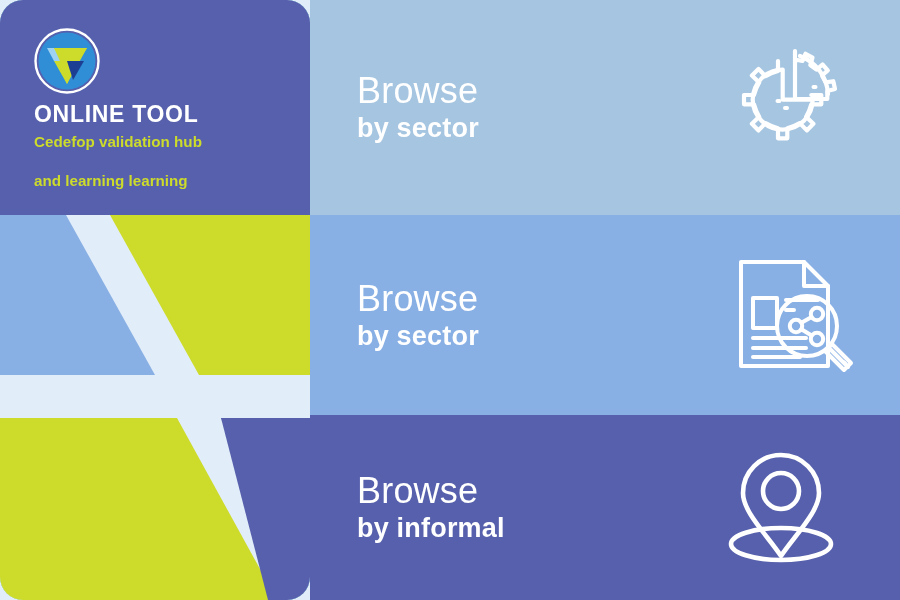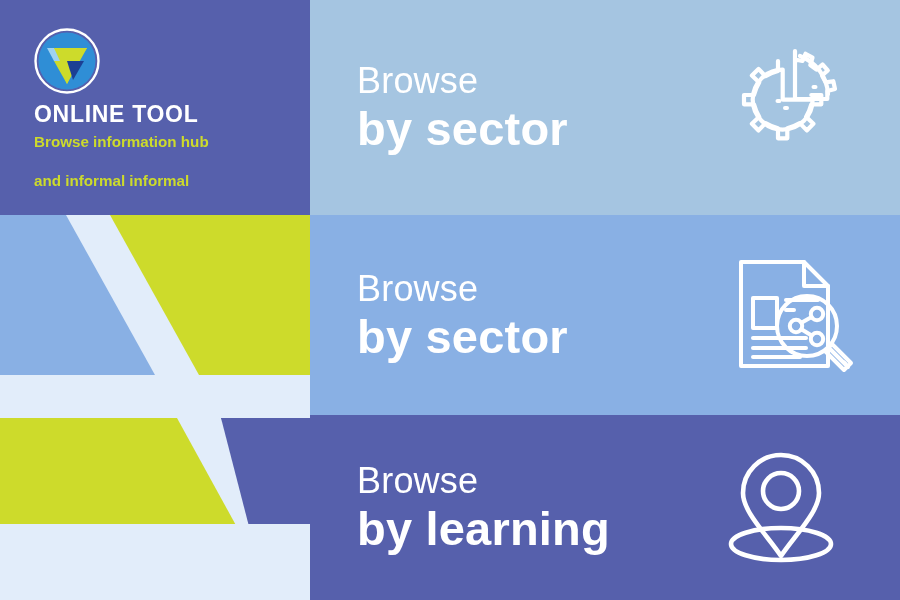--- a/index.html
+++ b/index.html
@@ -20,23 +20,24 @@
     overflow: hidden;
     background: #e2edfa;
   }
 
   
   .left-col {
     position: absolute;
     left: 0;
     top: 0;
     width: 310px;
-    height: 524px;
+    height: 600px;
     overflow: hidden;
     background: #14b8a6;
+    border-radius: 23px;
   }
 
   .pattern-svg {
     position: absolute;
     left: 0;
     top: 0;
     width: 310px;
     height: 600px;
     display: block;
   }
@@ -107,21 +108,21 @@
   }
   .label-line1 {
     display: block;
     font-size: 36px;
     font-weight: 400;
     letter-spacing: 0.2px;
     margin-bottom: 6px;
   }
   .label-line2 {
     display: block;
-    font-size: 47px;
+    font-size: 27px;
     font-weight: bold;
     letter-spacing: 0.2px;
   }
 
   .row-icon {
     flex: 0 0 auto;
     width: 170px;
     display: flex;
     align-items: center;
     justify-content: center;
@@ -161,23 +162,23 @@
         <polygon points="20,20 53,20 33,56 20,33 31,33 36,42 45,26 26,26" fill="#cddb2b"></polygon>
         <polygon points="20,20 53,20 44,33 26,33" fill="#cddb2b"></polygon>
         <polygon points="24,33 42,33 33,56" fill="#cddb2b"></polygon>
 
         <polygon points="33,33 50,33 39,52" fill="#1c3f94"></polygon>
       </svg>
 
       <div class="brand-title">ONLINE TOOL</div>
 
       <div class="brand-subtitle">
-        <span>Browse information hub</span><br>
+        <span>Cedefop validation hub</span><br>
         <br>
-        <span>and informal informal</span>
+        <span>and learning learning</span>
       </div>
     </div>
   </div>
 
   <div class="rows">
 
     <div class="browse-row r1">
       <div class="row-label">
         <span class="label-line1">Browse</span>
         <span class="label-line2">by sector</span>
@@ -243,21 +244,21 @@
             <path d="M73.4 72.8 L83.6 67"></path>
             <path d="M73.4 79.2 L83.6 85.5"></path>
           </g>
         </svg>
       </div>
     </div>
 
     <div class="browse-row r3">
       <div class="row-label">
         <span class="label-line1">Browse</span>
-        <span class="label-line2">by learning</span>
+        <span class="label-line2">by informal</span>
       </div>
       <div class="row-icon">
         <svg width="124" height="124" viewBox="0 0 124 124">
           <g fill="none" stroke="#ffffff" stroke-width="4.6" stroke-linejoin="round" stroke-linecap="round">
 
             <ellipse cx="62" cy="98" rx="50" ry="16"></ellipse>
 
             <path d="M62 9
                      C 41 9 24 26 24 47
                      C 24 66 48 89 62 110

